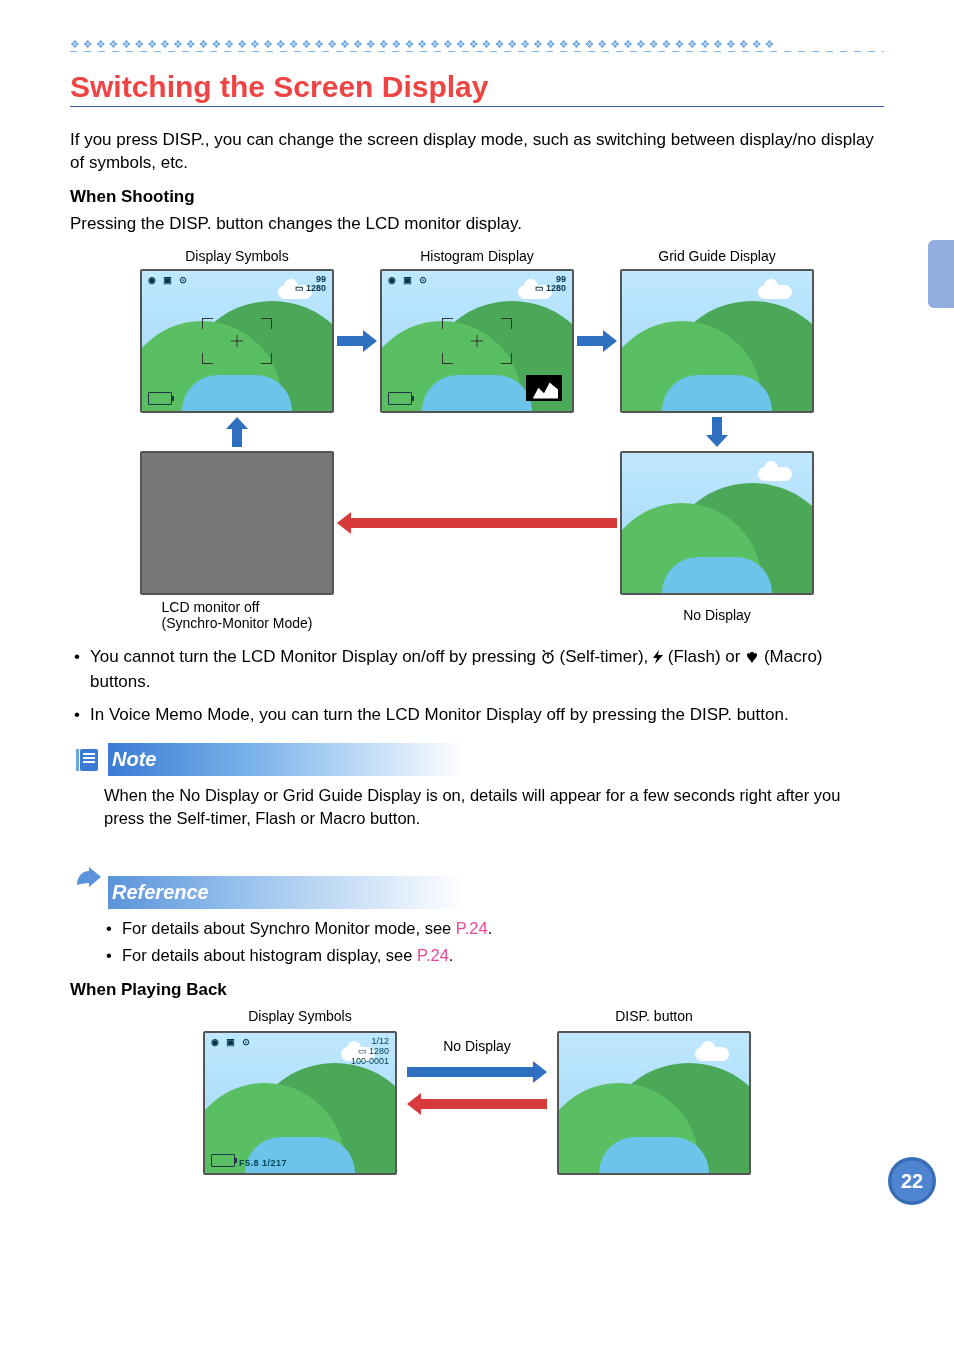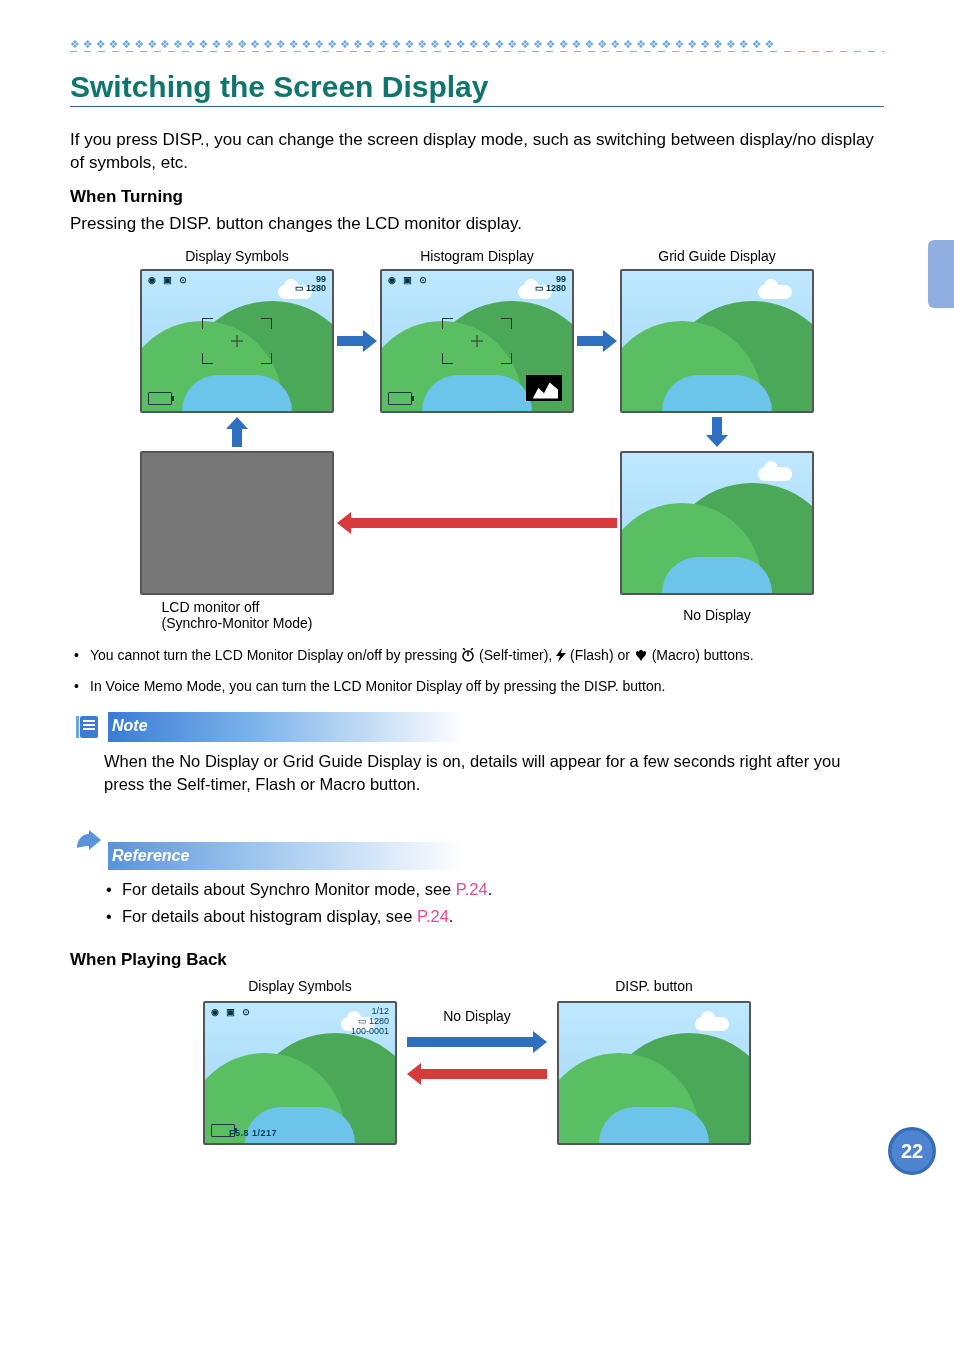--- a/index.html
+++ b/index.html
@@ -37,21 +37,21 @@
   }
   .deco-row::before{
     content: "❖❖❖❖❖❖❖❖❖❖❖❖❖❖❖❖❖❖❖❖❖❖❖❖❖❖❖❖❖❖❖❖❖❖❖❖❖❖❖❖❖❖❖❖❖❖❖❖❖❖❖❖❖❖❖";
     letter-spacing: 3px;
     background:#fff;
     display:block;
   }
   h1.title {
     font-size: 30px;
     font-weight: bold;
-    color: #0f766e;
+    color: #ef4444;
     margin: 6px 0 2px 0;
   }
   .title-underline {
     height: 1px;
     background: #3a5aa8;
     margin-bottom: 22px;
   }
   p.body {
     font-size: 17px;
     line-height: 1.35;
@@ -143,21 +143,21 @@
     grid-column: 2 / 5;
     width: 100%;
     display:flex; align-items:center; justify-content:center;
   }
   .arr-long svg{width:280px;}
   
   ul.bul {
     padding-left: 0;
     margin: 8px 0 16px 0;
     list-style: none;
-    font-size: 14px;
+    font-size: 17px;
   }
   ul.bul > li {
     position: relative;
     padding-left: 20px;
     margin-bottom: 10px;
     line-height: 1.35;
   }
   ul.bul > li::before {
     content: "•";
     position: absolute;
@@ -173,21 +173,21 @@
   }
   .callout .ico {
     width: 38px;
     display:flex;align-items:center;justify-content:center;
     background:transparent;
   }
   .callout .label {
     color:#fff;
     font-weight:bold;
     font-style:italic;
-    font-size:16px;
+    font-size:20px;
     padding: 5px 14px 5px 4px;
     background: linear-gradient(90deg,#3b7bd6 0%, #7ab2ea 40%, rgba(255,255,255,0) 100%);
     flex: 0 0 340px;
   }
   .callout.ref .label{
     background: linear-gradient(90deg,#5a93da 0%, #9cc4ee 40%, rgba(255,255,255,0) 100%);
     margin-top: 32px;
   }
   .sub-block{
     margin-left: 34px;
@@ -203,21 +203,21 @@
     display:flex; justify-content:center; gap:10px; align-items:flex-start;
     margin-top:8px;
   }
   .pb-col{display:flex;flex-direction:column;align-items:center;gap:6px;}
   .pb-mid{display:flex;flex-direction:column;align-items:center;justify-content:center;gap:6px;padding-top:30px;}
   .osd-play { font-size:9px;color:#045; }
   .osd-play .line{position:absolute;right:6px;text-align:right;line-height:1;}
   .osd-play .l1{top:4px;}
   .osd-play .l2{top:14px;}
   .osd-play .l3{top:24px;}
-  .foot{position:absolute;left:24px;bottom:5px;color:#045;font-size:9px;font-weight:bold;letter-spacing:.5px;}
+  .foot{position:absolute;left:34px;bottom:5px;color:#045;font-size:9px;font-weight:bold;letter-spacing:.5px;}
   .page-num{
     position:absolute; right:18px; bottom:10px;
     width:48px;height:48px; border-radius:50%;
     background: radial-gradient(circle,#4f84d0 0 60%, #386db8 61% 100%);
     color:#fff; font-weight:bold; font-size:20px;
     display:flex;align-items:center;justify-content:center;
   }
 </style>
 </head>
 <body>
@@ -225,21 +225,21 @@
 <div class="page">
   <div class="side-tab"></div>
 
   <div class="deco-row"></div>
 
   <h1 class="title">Switching the Screen Display</h1>
   <div class="title-underline"></div>
 
   <p class="body">If you press DISP., you can change the screen display mode, such as switching between display/no display of symbols, etc.</p>
 
-  <div class="bold">When Turning</div>
+  <div class="bold">When Shooting</div>
   <p class="body">Pressing the DISP. button changes the LCD monitor display.</p>
 
   <div class="fig-wrap">
     <div class="fig-grid">
 
       <div class="cap">Display Symbols</div>
       <div></div>
       <div class="cap">Histogram Display</div>
       <div></div>
       <div class="cap">Grid Guide Display</div>
@@ -393,21 +393,21 @@
     <ul>
       <li>
         <span>For details about Synchro Monitor mode, see </span><span class="xref">P.24</span><span>.</span>
       </li>
       <li>
         <span>For details about histogram display, see </span><span class="xref">P.24</span><span>.</span>
       </li>
     </ul>
   </div>
 
-  <div class="bold" style="margin-top:22px">When Playing Back</div>
+  <div class="bold" style="margin-top:13px">When Playing Back</div>
 
   <div class="pb-wrap">
     <div class="pb-col">
       <div class="cap">Display Symbols</div>
       <div class="screen">
         <div class="sky"></div>
           <div class="hill2"></div>
           <div class="hill1"></div>
           <div class="water"></div>
           <div class="cloud"></div>

